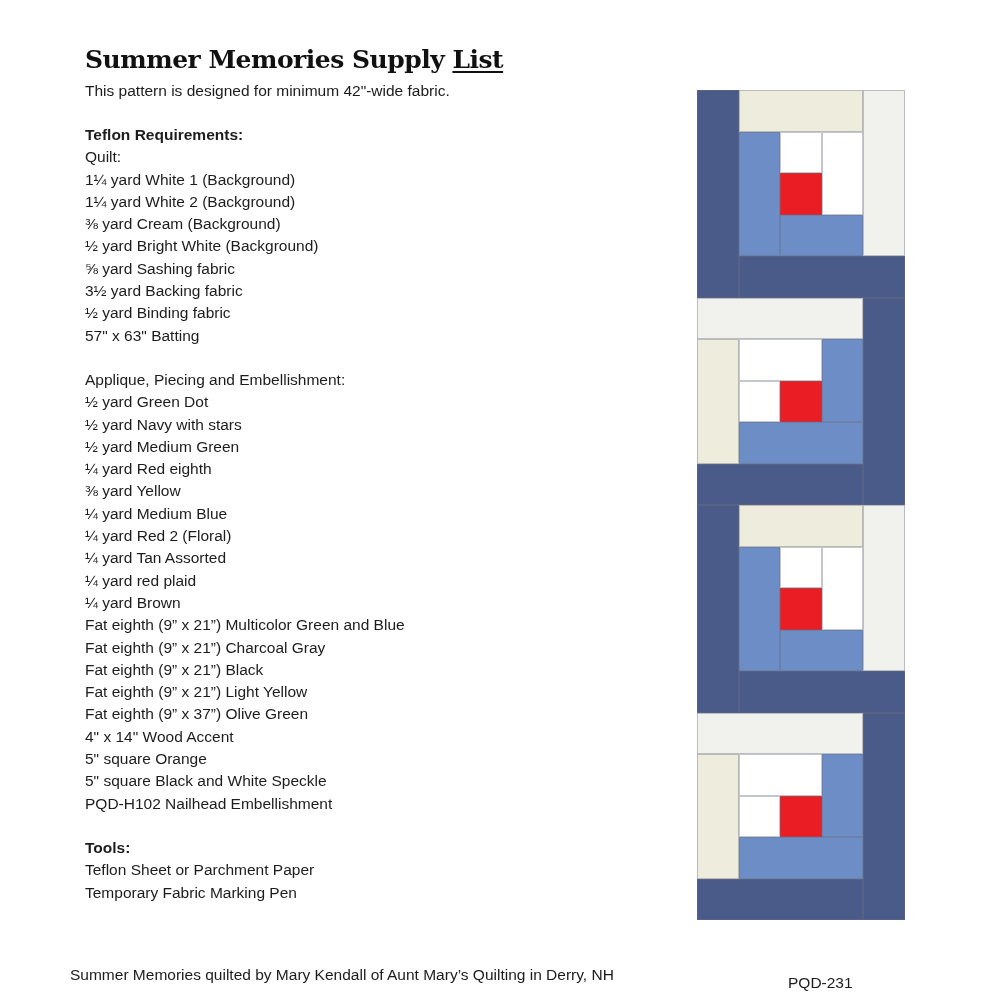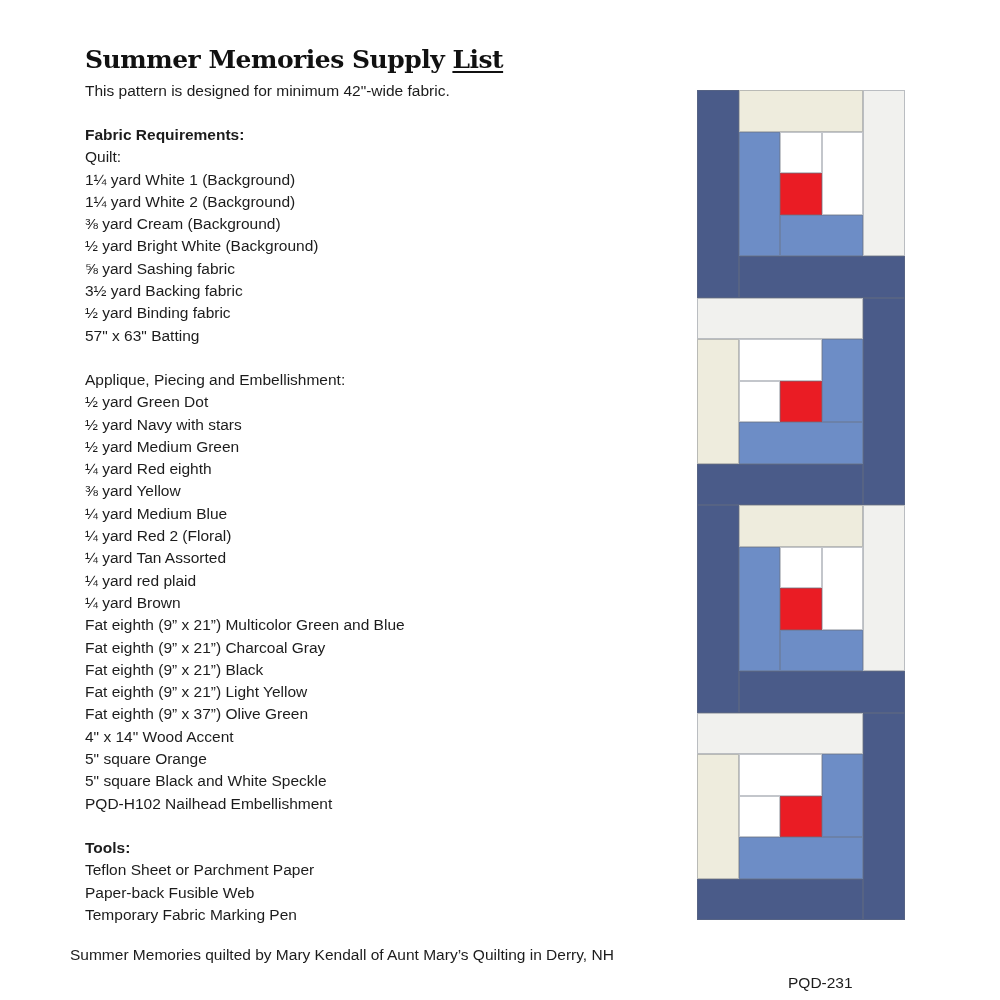--- a/index.html
+++ b/index.html
@@ -18,34 +18,34 @@
 
   .section { margin-top:22px; }
   .line { font-size:15.5px; line-height:22.3px; white-space:nowrap; }
   .line.bold { font-weight:bold; }
 
   .quilt { position:absolute; left:697px; top:90px; width:208px; height:830px;
            display:grid; grid-template-rows:repeat(4, 1fr); }
   .qblock { display:grid; grid-template-columns:repeat(5, 1fr); grid-template-rows:repeat(5, 1fr); }
   .qpiece { box-shadow: inset 0 0 0 1px rgba(105,112,126,0.40); }
 
-  .footer-credit { position:absolute; left:70px; top:945px; font-size:15.5px; line-height:19px; }
+  .footer-credit { position:absolute; left:70px; top:965px; font-size:15.5px; line-height:19px; }
   .footer-code   { position:absolute; left:788px; top:973px; font-size:15.5px; line-height:19px; }
 </style>
 </head>
 <body>
 
 <div class="page">
 
   <div class="content">
     <div class="title"><span>Summer Memories Supply </span><span class="last">List</span></div>
     <div class="subtitle">This pattern is designed for minimum 42"-wide fabric.</div>
     <div>
         <div class="section">
-          <div class="line bold">Fabric Requirements:</div>
+          <div class="line bold">Teflon Requirements:</div>
           <div class="line">Quilt:</div>
           <div class="line">1¼ yard White 1 (Background)</div>
           <div class="line">1¼ yard White 2 (Background)</div>
           <div class="line">⅜ yard Cream (Background)</div>
           <div class="line">½ yard Bright White (Background)</div>
           <div class="line">⅝ yard Sashing fabric</div>
           <div class="line">3½ yard Backing fabric</div>
           <div class="line">½ yard Binding fabric</div>
           <div class="line">57" x 63" Batting</div>
         </div>
@@ -67,21 +67,20 @@
           <div class="line">Fat eighth (9” x 21”) Light Yellow</div>
           <div class="line">Fat eighth (9” x 37”) Olive Green</div>
           <div class="line">4" x 14" Wood Accent</div>
           <div class="line">5" square Orange</div>
           <div class="line">5" square Black and White Speckle</div>
           <div class="line">PQD-H102 Nailhead Embellishment</div>
         </div>
         <div class="section">
           <div class="line bold">Tools:</div>
           <div class="line">Teflon Sheet or Parchment Paper</div>
-          <div class="line">Paper-back Fusible Web</div>
           <div class="line">Temporary Fabric Marking Pen</div>
         </div>
       </div>
   </div>
 
   <div class="quilt">
       <div class="qblock">
         <div class="qpiece" style="grid-area: 1 / 1 / span 5 / span 1; background: rgb(74, 91, 137);"></div>
         <div class="qpiece" style="grid-area: 1 / 2 / span 1 / span 3; background: rgb(238, 236, 221);"></div>
         <div class="qpiece" style="grid-area: 1 / 5 / span 4 / span 1; background: rgb(241, 241, 238);"></div>

